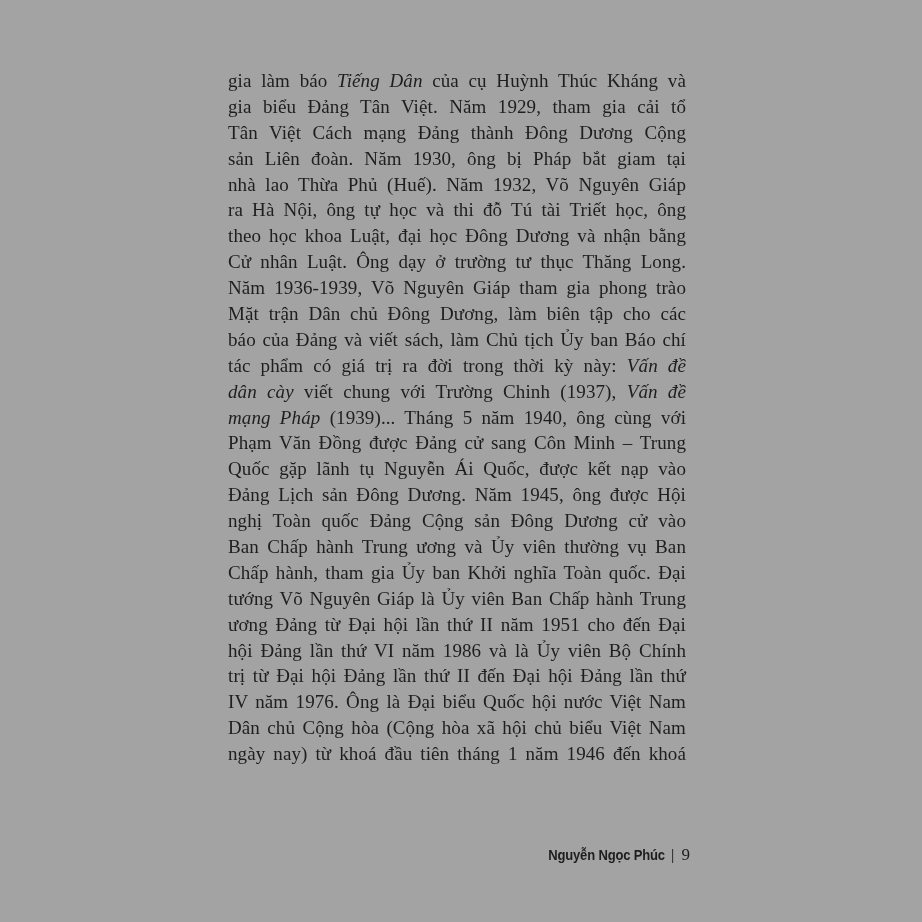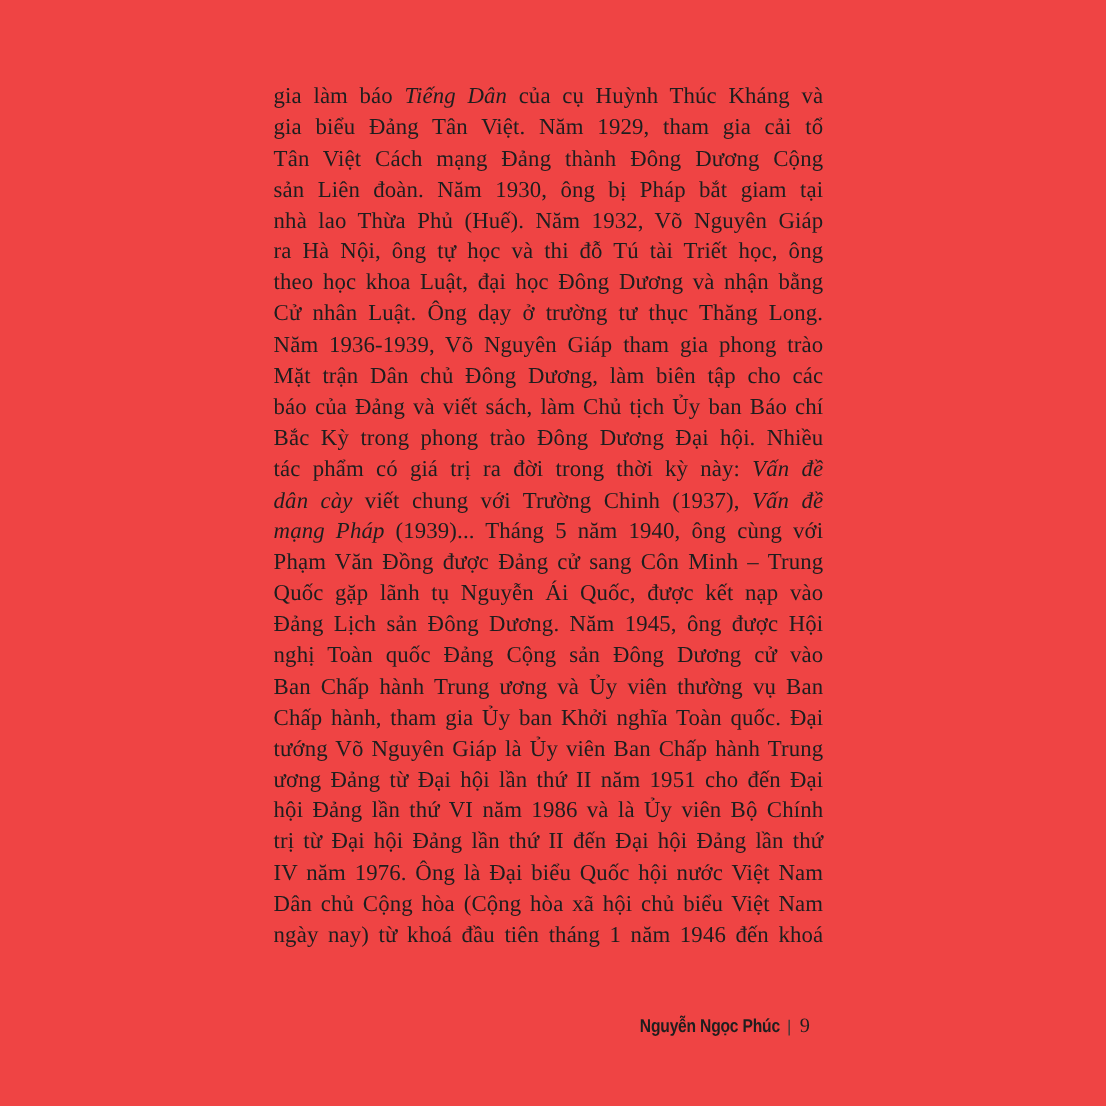--- a/index.html
+++ b/index.html
@@ -4,21 +4,21 @@
 <style>
   html, body {
     margin: 0;
     padding: 0;
     background: #ffffff;
   }
   .page {
     position: relative;
     width: 922px;
     height: 922px;
-    background: #ef4444;
+    background: #a3a3a3;
     overflow: hidden;
     font-family: "Liberation Serif", "DejaVu Serif", serif;
   }
   .body-text {
     position: absolute;
     left: 228px;
     top: 68px;
     width: 458px;
     font-size: 19px;
     color: #1e1e1e;
@@ -29,21 +29,21 @@
     text-align: justify;
     text-align-last: justify;
     text-justify: inter-word;
     letter-spacing: 0.1px;
   }
   .it {
     font-style: italic;
   }
   .footer {
     position: absolute;
-    right: 247px;
+    right: 232px;
     top: 845px;
     display: flex;
     align-items: baseline;
     color: #1e1e1e;
     justify-content: center;
   }
   .footer-author {
     font-family: "Liberation Sans", "DejaVu Sans", sans-serif;
     font-weight: 700;
     font-size: 15.5px;
@@ -73,21 +73,20 @@
       <div class="line"><span>gia biểu Đảng Tân Việt. Năm 1929, tham gia cải tổ</span></div>
       <div class="line"><span>Tân Việt Cách mạng Đảng thành Đông Dương Cộng</span></div>
       <div class="line"><span>sản Liên đoàn. Năm 1930, ông bị Pháp bắt giam tại</span></div>
       <div class="line"><span>nhà lao Thừa Phủ (Huế). Năm 1932, Võ Nguyên Giáp</span></div>
       <div class="line"><span>ra Hà Nội, ông tự học và thi đỗ Tú tài Triết học, ông</span></div>
       <div class="line"><span>theo học khoa Luật, đại học Đông Dương và nhận bằng</span></div>
       <div class="line"><span>Cử nhân Luật. Ông dạy ở trường tư thục Thăng Long.</span></div>
       <div class="line"><span>Năm 1936-1939, Võ Nguyên Giáp tham gia phong trào</span></div>
       <div class="line"><span>Mặt trận Dân chủ Đông Dương, làm biên tập cho các</span></div>
       <div class="line"><span>báo của Đảng và viết sách, làm Chủ tịch Ủy ban Báo chí</span></div>
-      <div class="line"><span>Bắc Kỳ trong phong trào Đông Dương Đại hội. Nhiều</span></div>
       <div class="line"><span>tác phẩm có giá trị ra đời trong thời kỳ này: </span><span class="it">Vấn đề</span></div>
       <div class="line"><span class="it">dân cày</span><span> viết chung với Trường Chinh (1937), </span><span class="it">Vấn đề</span></div>
       <div class="line"><span class="it">mạng Pháp</span><span> (1939)... Tháng 5 năm 1940, ông cùng với</span></div>
       <div class="line"><span>Phạm Văn Đồng được Đảng cử sang Côn Minh – Trung</span></div>
       <div class="line"><span>Quốc gặp lãnh tụ Nguyễn Ái Quốc, được kết nạp vào</span></div>
       <div class="line"><span>Đảng Lịch sản Đông Dương. Năm 1945, ông được Hội</span></div>
       <div class="line"><span>nghị Toàn quốc Đảng Cộng sản Đông Dương cử vào</span></div>
       <div class="line"><span>Ban Chấp hành Trung ương và Ủy viên thường vụ Ban</span></div>
       <div class="line"><span>Chấp hành, tham gia Ủy ban Khởi nghĩa Toàn quốc. Đại</span></div>
       <div class="line"><span>tướng Võ Nguyên Giáp là Ủy viên Ban Chấp hành Trung</span></div>

